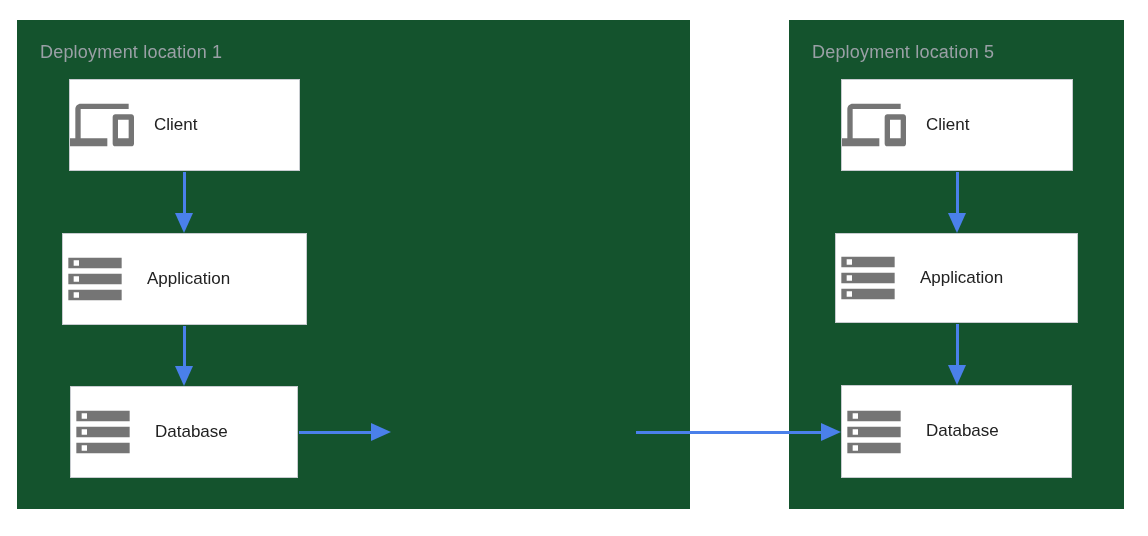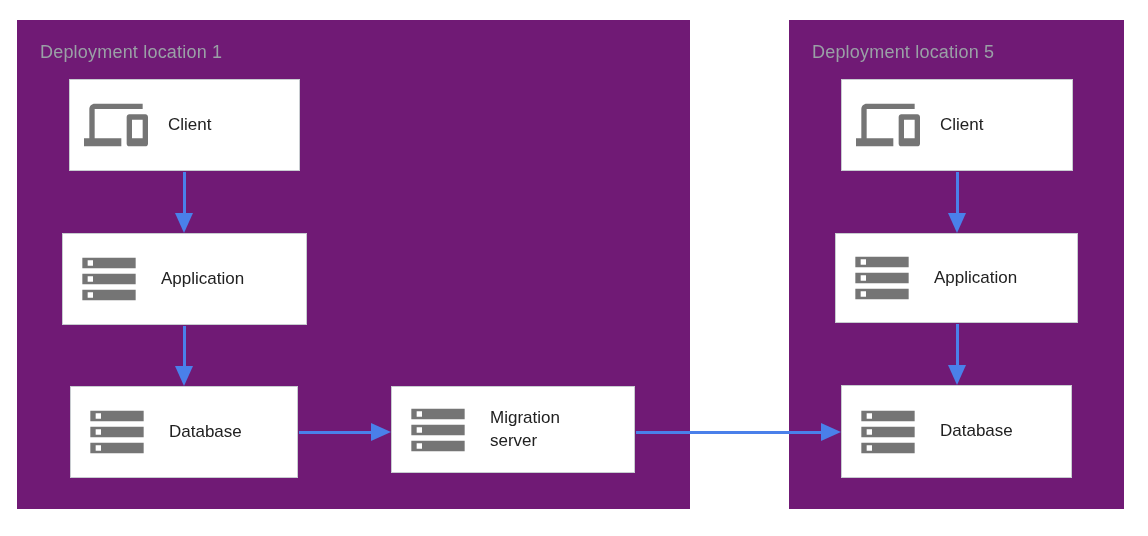--- a/index.html
+++ b/index.html
@@ -1,21 +1,21 @@
 <!DOCTYPE html>
 <html><head>
 <meta charset="utf-8">
 <style>
   html,body{margin:0;padding:0;background:#ffffff;}
   body{font-family:"Liberation Sans", sans-serif;}
   .canvas{position:relative;width:1148px;height:536px;background:#ffffff;overflow:hidden;}
-  .region{position:absolute;background:#701a75;}
+  .region{position:absolute;background:#14532d;}
   .region-title{position:absolute;left:23px;top:22px;font-size:18px;color:#9aa0a6;letter-spacing:.2px;}
   .node{position:absolute;background:#ffffff;border:1px solid #c8ccd0;box-sizing:border-box;
-        display:flex;align-items:center;padding-left:14px;}
+        display:flex;align-items:center;}
   .node .icon{flex:0 0 auto;margin-right:20px;display:block;}
   .node-label{font-size:17px;color:#212121;line-height:1.35;}
   .label-wrap{width:100px;}
   
   .arrow{position:absolute;}
   .arrow .shaft{position:absolute;background:#4a80ea;}
   .arrow-v .shaft{left:calc(50% - 1.5px);top:0;width:3px;bottom:19px;}
   .arrow-v .head{position:absolute;bottom:0;left:calc(50% - 9px);width:0;height:0;
                  border-left:9px solid transparent;border-right:9px solid transparent;
                  border-top:20px solid #4a80ea;}
@@ -51,26 +51,20 @@
     <span class="node-label">Application</span>
   </div>
 
   <div class="node" style="left:70px;top:386px;width:228px;height:92px;">
     <svg class="icon" width="64" height="64" viewBox="0 0 24 24" fill="#757575">
       <path d="M2 20h20v-4H2v4zm2-3h2v2H4v-2zM2 4v4h20V4H2zm4 3H4V5h2v2zm-4 7h20v-4H2v4zm2-3h2v2H4v-2z"></path>
     </svg>
     <span class="node-label">Database</span>
   </div>
 
-  <div class="node" style="left:391px;top:386px;width:244px;height:87px;">
-    <svg class="icon" width="64" height="64" viewBox="0 0 24 24" fill="#757575">
-      <path d="M2 20h20v-4H2v4zm2-3h2v2H4v-2zM2 4v4h20V4H2zm4 3H4V5h2v2zm-4 7h20v-4H2v4zm2-3h2v2H4v-2z"></path>
-    </svg>
-    <span class="node-label label-wrap">Migration server</span>
-  </div>
 
   <div class="node" style="left:841px;top:79px;width:232px;height:92px;">
     <svg class="icon" width="64" height="64" viewBox="0 0 24 24" fill="#757575">
       <path d="M4 6h18V4H4c-1.1 0-2 .9-2 2v11H0v3h14v-3H4V6zm19 2h-6c-.55 0-1 .45-1 1v10c0 .55.45 1 1 1h6c.55 0 1-.45 1-1V9c0-.55-.45-1-1-1zm-1 9h-4v-7h4v7z"></path>
     </svg>
     <span class="node-label">Client</span>
   </div>
 
   <div class="node" style="left:835px;top:233px;width:243px;height:90px;">
     <svg class="icon" width="64" height="64" viewBox="0 0 24 24" fill="#757575">

